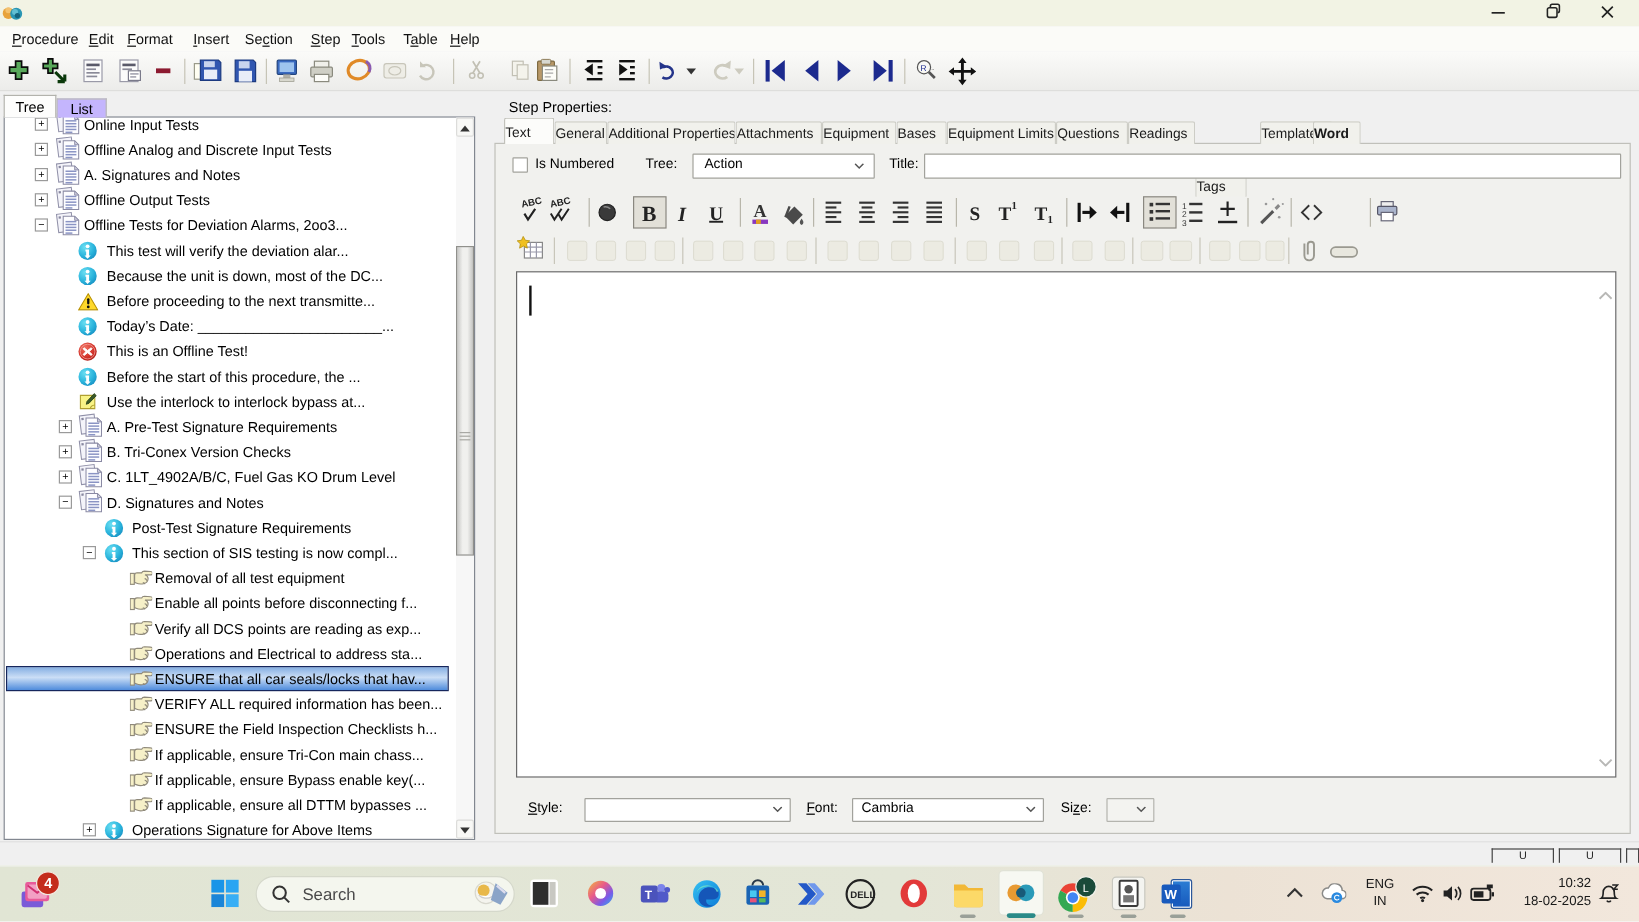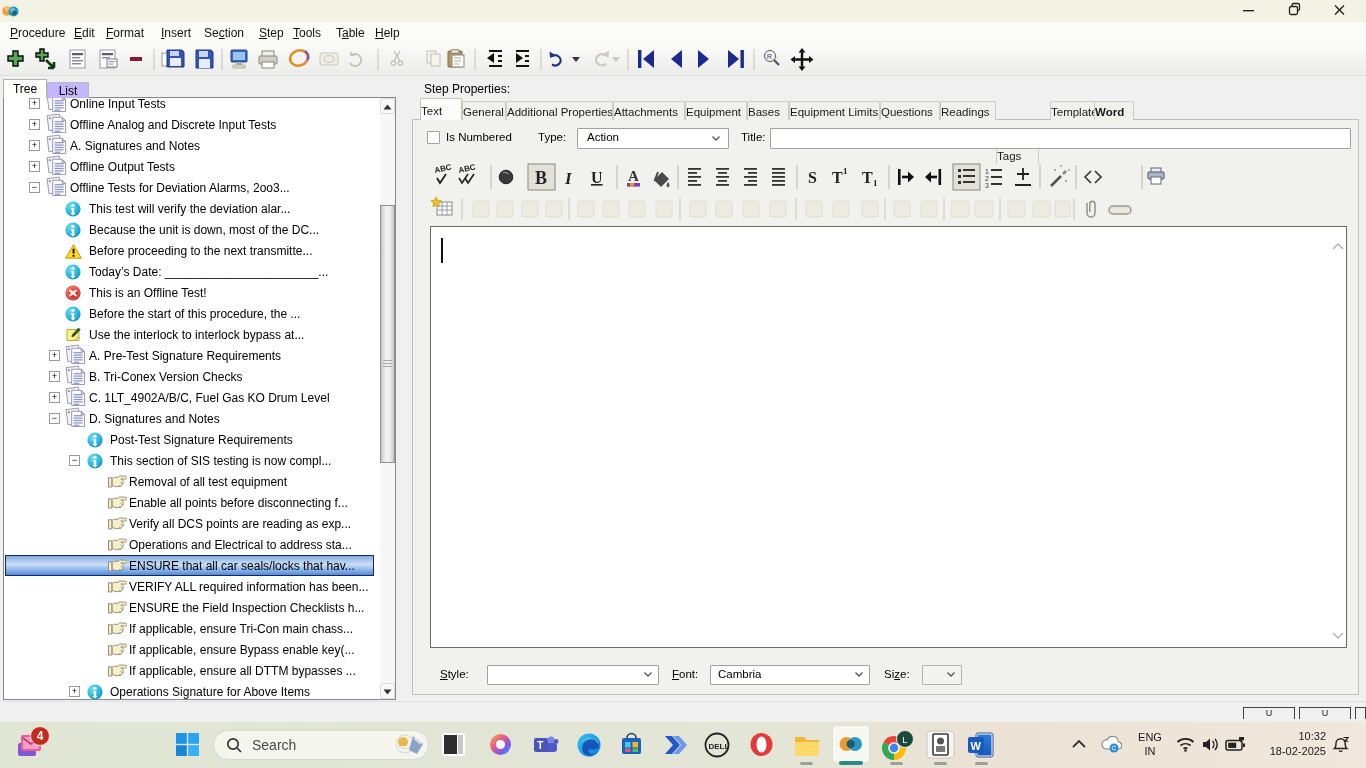--- a/index.html
+++ b/index.html
@@ -403,21 +403,21 @@
     <div class="rtab" style="left:789px;width:91px;">Equipment Limits</div>
     <div class="rtab" style="left:880px;width:60px;">Questions</div>
     <div class="rtab" style="left:940px;width:56px;">Readings</div>
     <div class="rtab" style="left:996px;width:43px;margin-top:44px;">Tags</div>
     <div class="rtab" style="left:1034px;width:60px;margin-left:16px;">Template</div>
     <div class="rtab" style="left:1094px;width:40px;font-weight:bold;">Word</div>
   </div>
 
   <div class="field" style="left:427px;top:131px;width:13px;height:13px;"></div>
   <div class="lbl" style="left:446px;top:131px;">Is Numbered</div>
-  <div class="lbl" style="left:538px;top:131px;">Type:</div>
+  <div class="lbl" style="left:538px;top:131px;">Tree:</div>
   <div class="field" style="left:577px;top:128px;width:152px;height:21px;"></div>
   <div class="lbl" style="left:587px;top:131px;">Action</div>
   <svg class="chev" style="left:712px;top:136px" viewBox="0 0 8 5">
       <path d="M0.5 0.5 L4 4 L7.5 0.5" fill="none" stroke="#555" stroke-width="1.3"></path>
     </svg>
   <div class="lbl" style="left:741px;top:131px;">Title:</div>
   <div class="field" style="left:770px;top:128px;width:581px;height:21px;"></div>
 
   <svg class="abs" style="left:425px;top:160px" width="760" height="34" viewBox="0 0 760 34">
     <g stroke="#b8b6aa" stroke-width="1">

